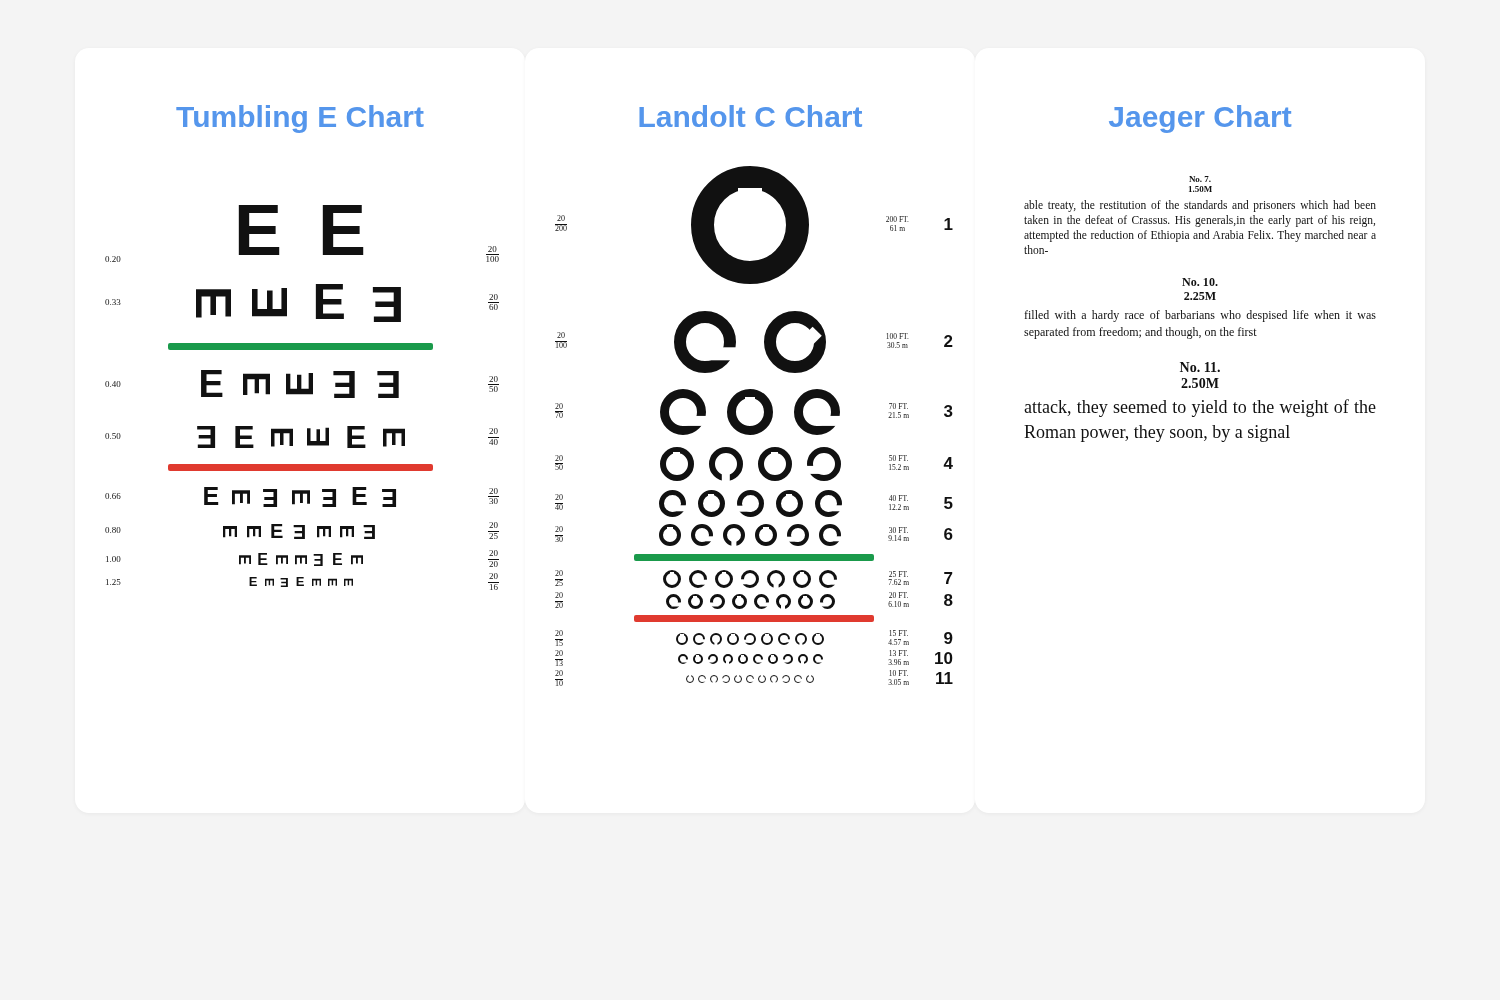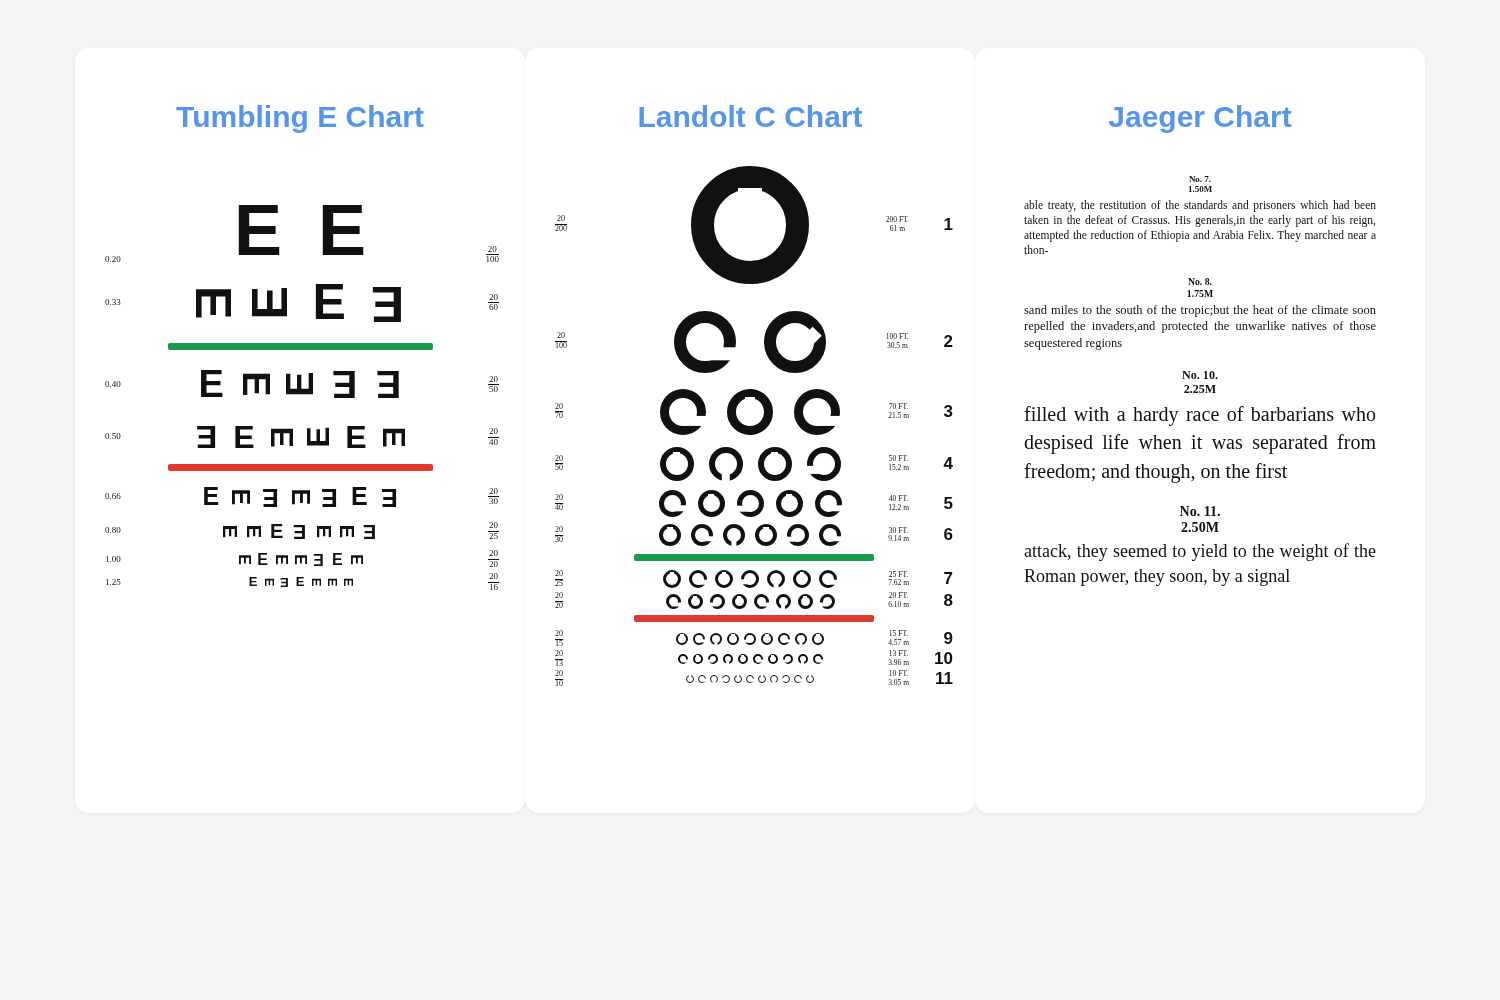--- a/index.html
+++ b/index.html
@@ -594,32 +594,25 @@
       <div class="card-title">Jaeger Chart</div>
       <div class="j-chart" id="j-chart">
           <div class="j-block">
             <div class="j-head" style="font-size: 9px;">
               <span class="no">No. 7.</span>
               <span class="no">1.50M</span>
             </div>
             <div class="j-body" style="font-size: 11.5px; line-height: 1.32;">able treaty, the restitution of the standards and prisoners which had been taken in the defeat of Crassus. His generals,in the early part of his reign, attempted the reduction of Ethiopia and Arabia Felix. They marched near a thon-</div>
           </div>
           <div class="j-block">
-            <div class="j-head" style="font-size: 9.75px;">
-              <span class="no">No. 8.</span>
-              <span class="no">1.75M</span>
-            </div>
-            <div class="j-body" style="font-size: 12.5px; line-height: 1.32;">sand miles to the south of the tropic;but the heat of the climate soon repelled the invaders,and protected the unwarlike natives of those sequestered regions</div>
-          </div>
-          <div class="j-block">
             <div class="j-head" style="font-size: 12.09px;">
               <span class="no">No. 10.</span>
               <span class="no">2.25M</span>
             </div>
-            <div class="j-body" style="font-size: 20px; line-height: 1.42;">filled with a hardy race of barbarians who despised life when it was separated from freedom; and though, on the first</div>
+            <div class="j-body" style="font-size: 12px; line-height: 1.42;">filled with a hardy race of barbarians who despised life when it was separated from freedom; and though, on the first</div>
           </div>
           <div class="j-block">
             <div class="j-head" style="font-size: 14.04px;">
               <span class="no">No. 11.</span>
               <span class="no">2.50M</span>
             </div>
             <div class="j-body" style="font-size: 18px; line-height: 1.42;">attack, they seemed to yield to the weight of the Roman power, they soon, by a signal</div>
           </div>
         </div>
     </div>

